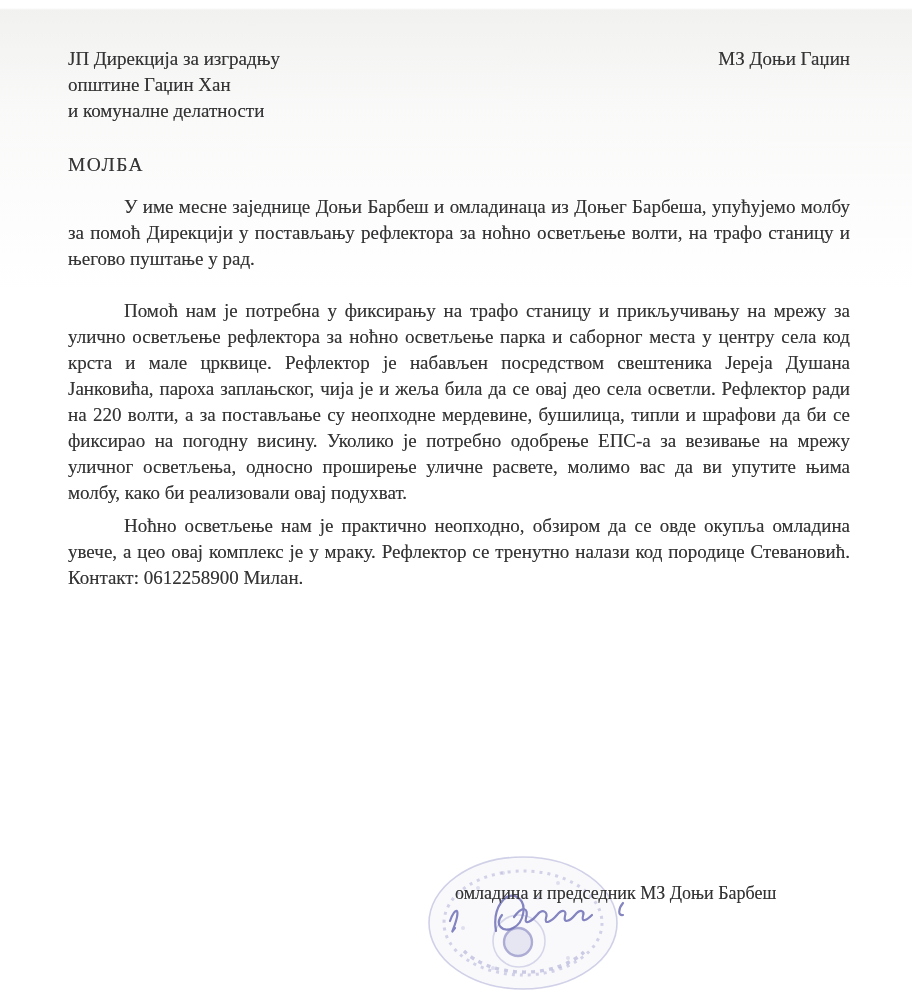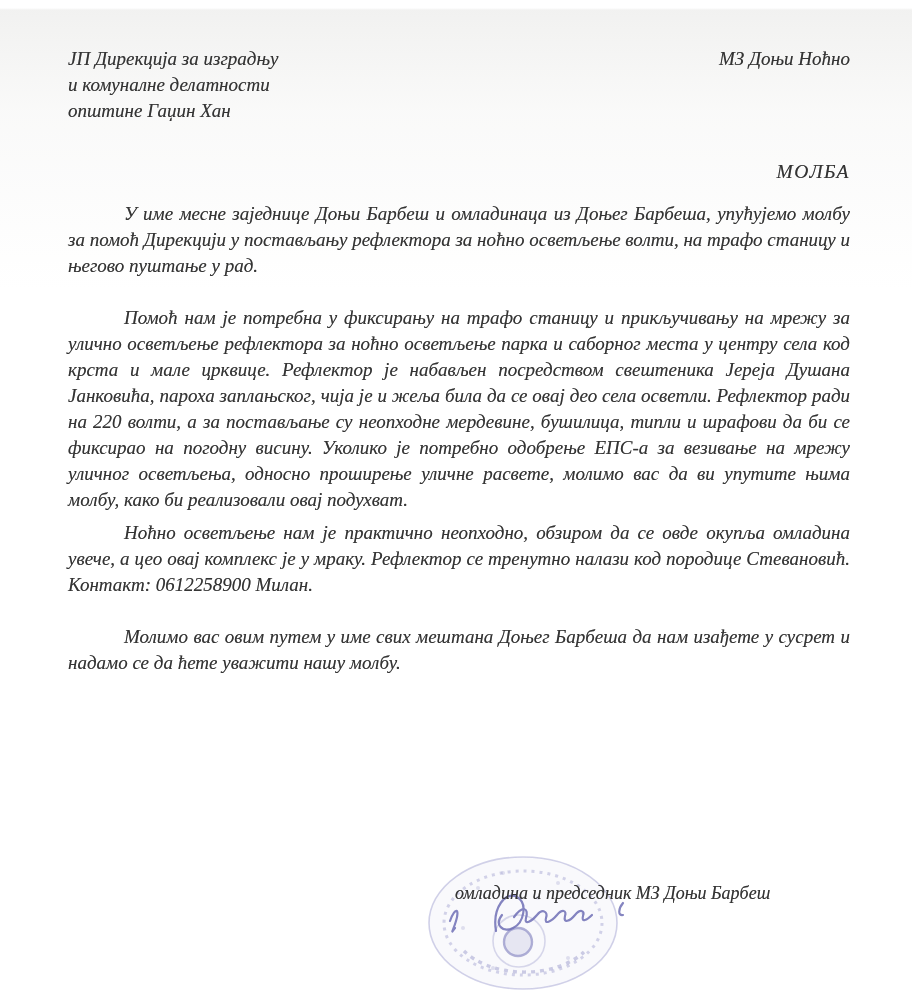--- a/index.html
+++ b/index.html
@@ -5,21 +5,20 @@
   html, body { margin: 0; padding: 0; background: #ffffff; }
 
   .page {
     position: relative;
     width: 912px;
     height: 1004px;
     background: #ffffff;
     overflow: hidden;
     font-family: "Liberation Serif", "DejaVu Serif", serif;
     color: #343434;
-    font-style: italic;
   }
 
   
   .scan-tint {
     position: absolute; inset: 0;
     background:
       linear-gradient(180deg,
         rgba(255,255,255,0) 0px,
         rgba(255,255,255,0) 8px,
         rgba(170,170,164,0.16) 10px,
@@ -39,22 +38,22 @@
   }
 
   .letter-header {
     display: flex;
     justify-content: space-between;
     align-items: flex-start;
   }
   .addr-line { display: block; }
 
   .doc-title {
-    text-align: right;
-    margin-top: 35px;
+    text-align: left;
+    margin-top: 28px;
     letter-spacing: 1.5px;
     font-size: 19.5px;
   }
 
   .doc-body p {
     margin: 26px 0 0 0;
     text-indent: 56px;
     text-align: justify;
   }
   .doc-body p.first { margin-top: 16px; }
@@ -83,33 +82,32 @@
 
 <div class="page">
 
   <div class="scan-tint"></div>
 
   <div class="content">
 
     <div class="letter-header">
       <div>
         <span class="addr-line">ЈП Дирекција за изградњу</span>
+        <span class="addr-line">општине Гаџин Хан</span>
         <span class="addr-line">и комуналне делатности</span>
-        <span class="addr-line">општине Гаџин Хан</span>
       </div>
-      <div>МЗ Доњи Ноћно</div>
+      <div>МЗ Доњи Гаџин</div>
     </div>
 
     <div class="doc-title">МОЛБА</div>
 
     <div class="doc-body">
       <p class="first">У име месне заједнице Доњи Барбеш и омладинаца из Доњег Барбеша, упућујемо молбу за помоћ Дирекцији у постављању рефлектора за ноћно осветљење волти, на трафо станицу и његово пуштање у рад.</p>
       <p>Помоћ нам је потребна у фиксирању на трафо станицу и прикључивању на мрежу за улично осветљење рефлектора за ноћно осветљење парка и саборног места у центру села код крста и мале црквице. Рефлектор је набављен посредством свештеника Јереја Душана Јанковића, пароха заплањског, чија је и жеља била да се овај део села осветли. Рефлектор ради на 220 волти, а за постављање су неопходне мердевине, бушилица, типли и шрафови да би се фиксирао на погодну висину. Уколико је потребно одобрење ЕПС-а за везивање на мрежу уличног осветљења, односно проширење уличне расвете, молимо вас да ви упутите њима молбу, како би реализовали овај подухват.</p>
       <p class="run-on">Ноћно осветљење нам је практично неопходно, обзиром да се овде окупља омладина увече, а цео овај комплекс је у мраку. Рефлектор се тренутно налази код породице Стевановић. Контакт: 0612258900 Милан.</p>
-      <p>Молимо вас овим путем у име свих мештана Доњег Барбеша да нам изађете у сусрет и надамо се да ћете уважити нашу молбу.</p>
     </div>
 
   </div>
 
   <svg class="stamp-area" viewBox="0 0 240 161" width="240" height="161">
     <g opacity="0.72" filter="url(#soften)">
 
       <ellipse cx="105" cy="80" rx="94" ry="66" fill="rgba(165,165,210,0.10)" stroke="rgba(140,140,198,0.55)" stroke-width="1.6"></ellipse>
 
       <ellipse cx="105" cy="80" rx="79" ry="52" fill="none" stroke="rgba(140,140,198,0.50)" stroke-width="3" stroke-dasharray="3 5"></ellipse>

